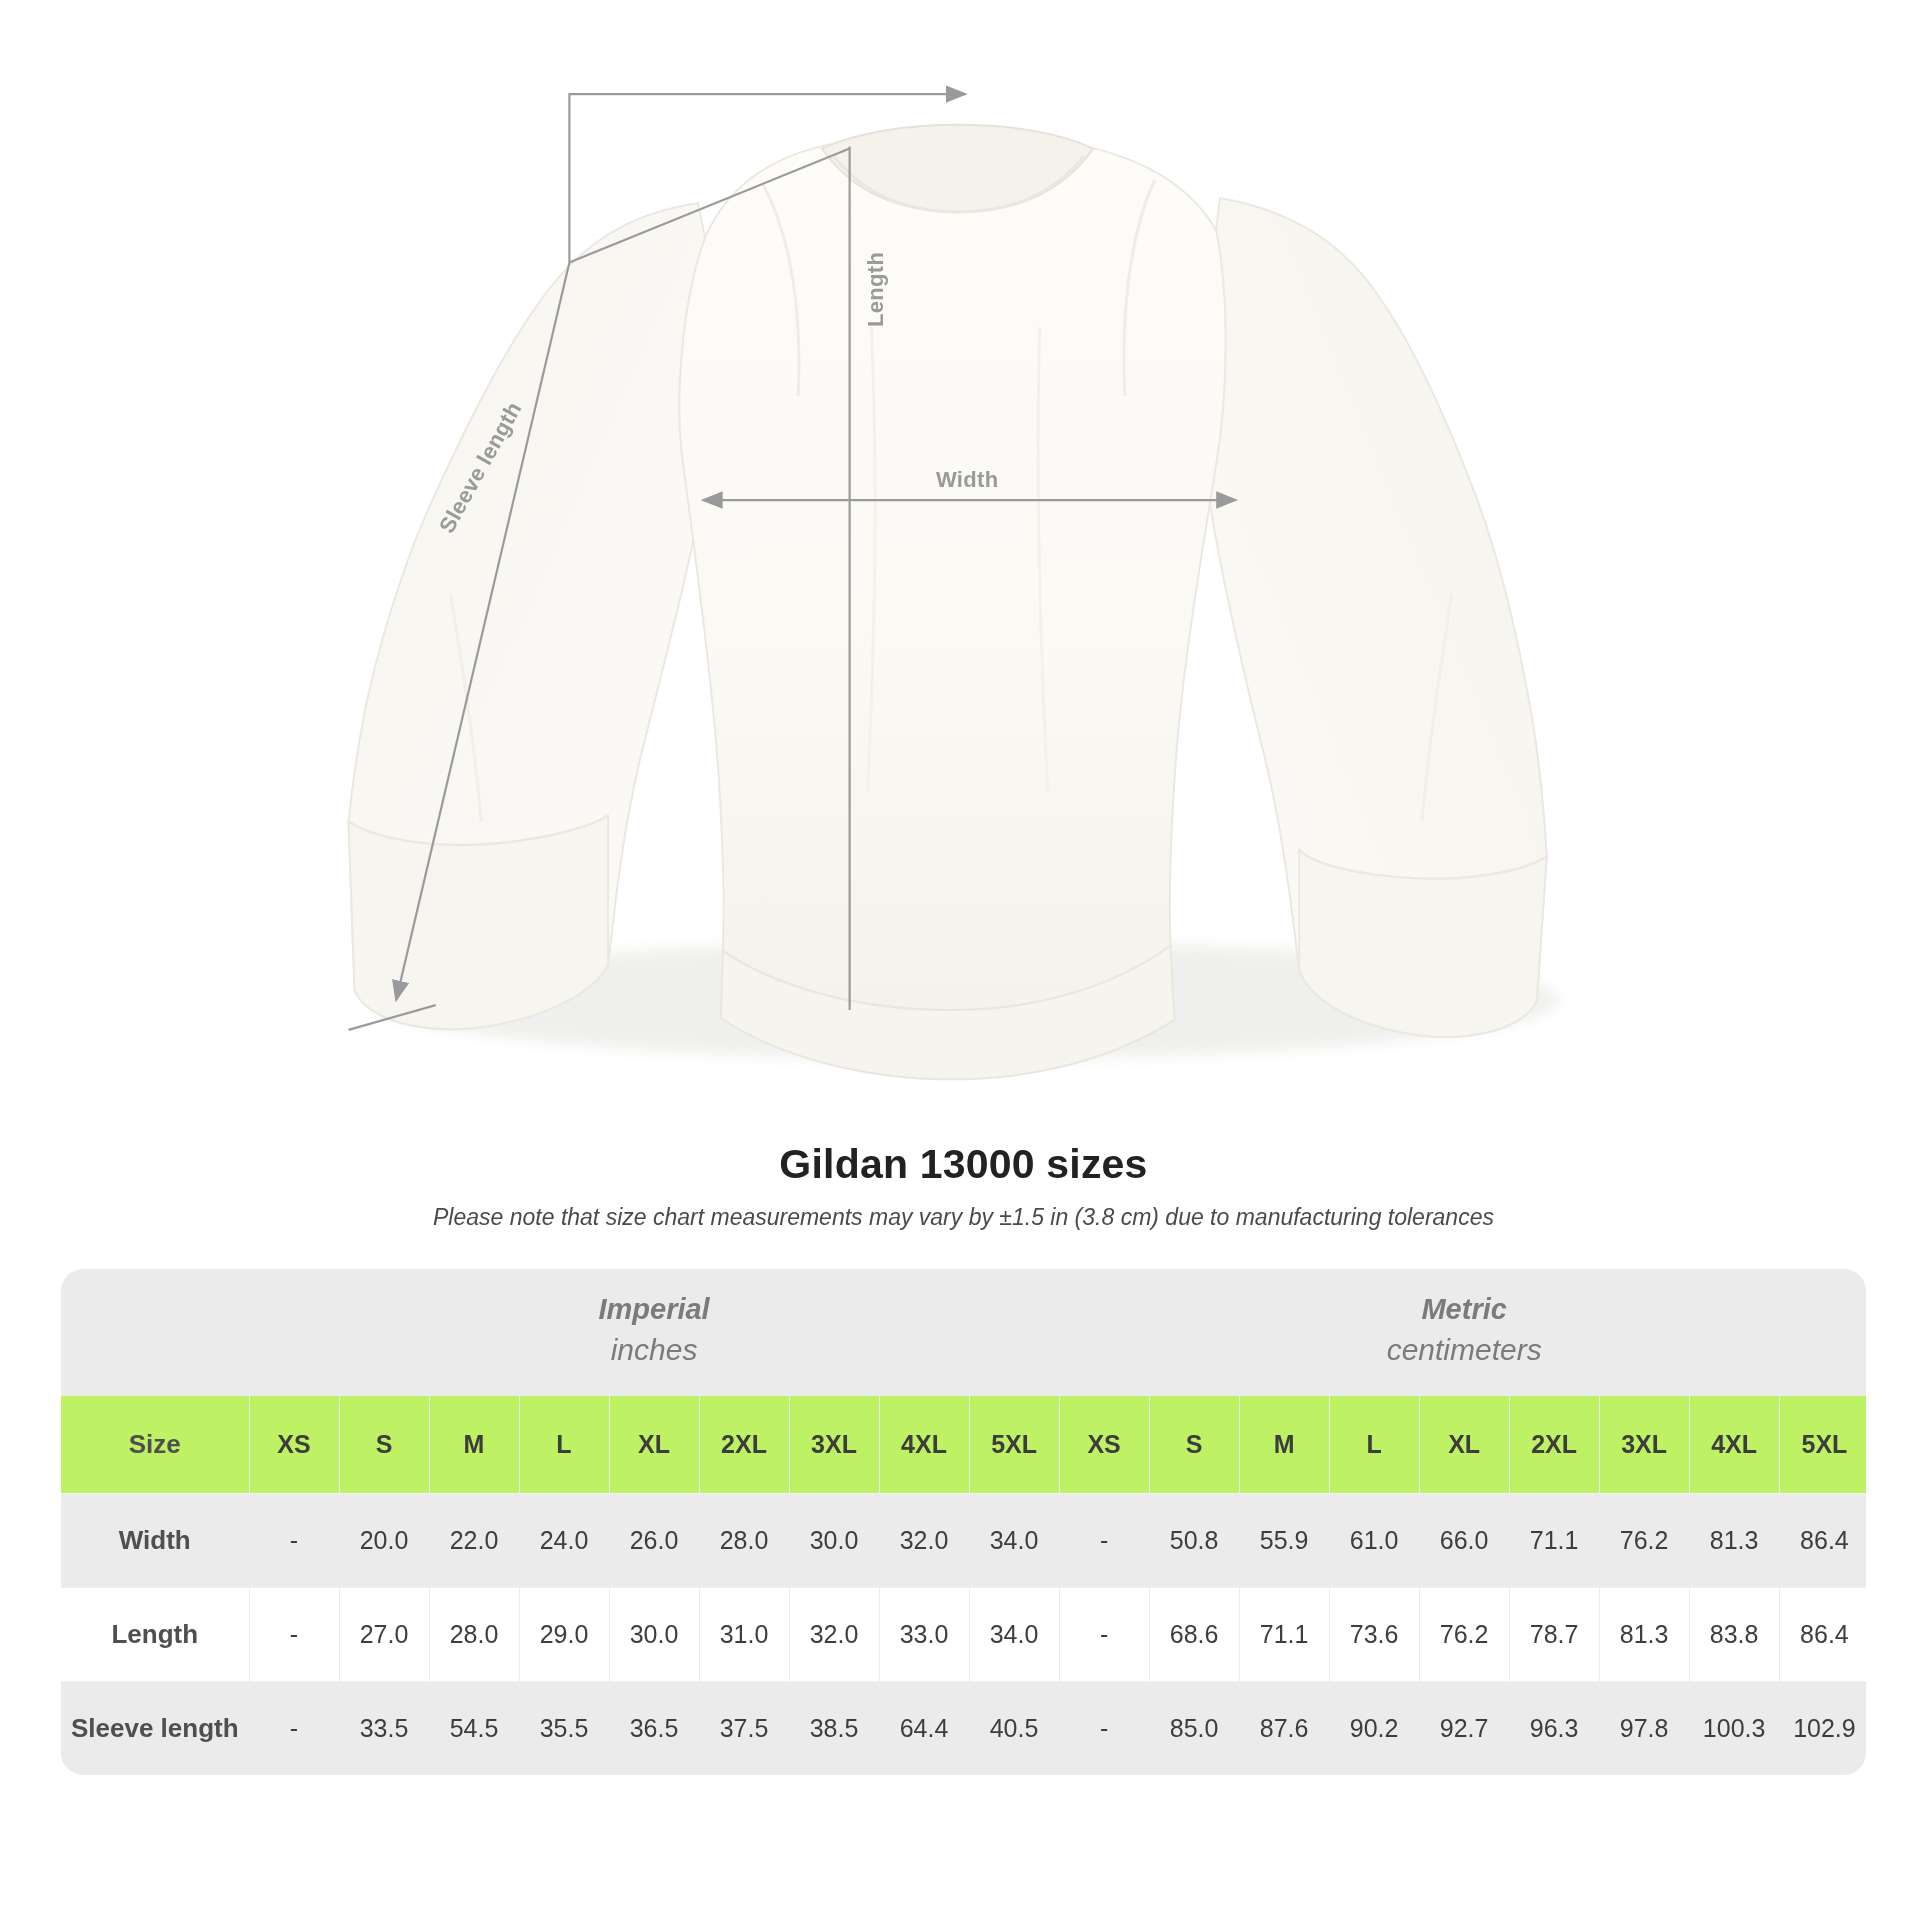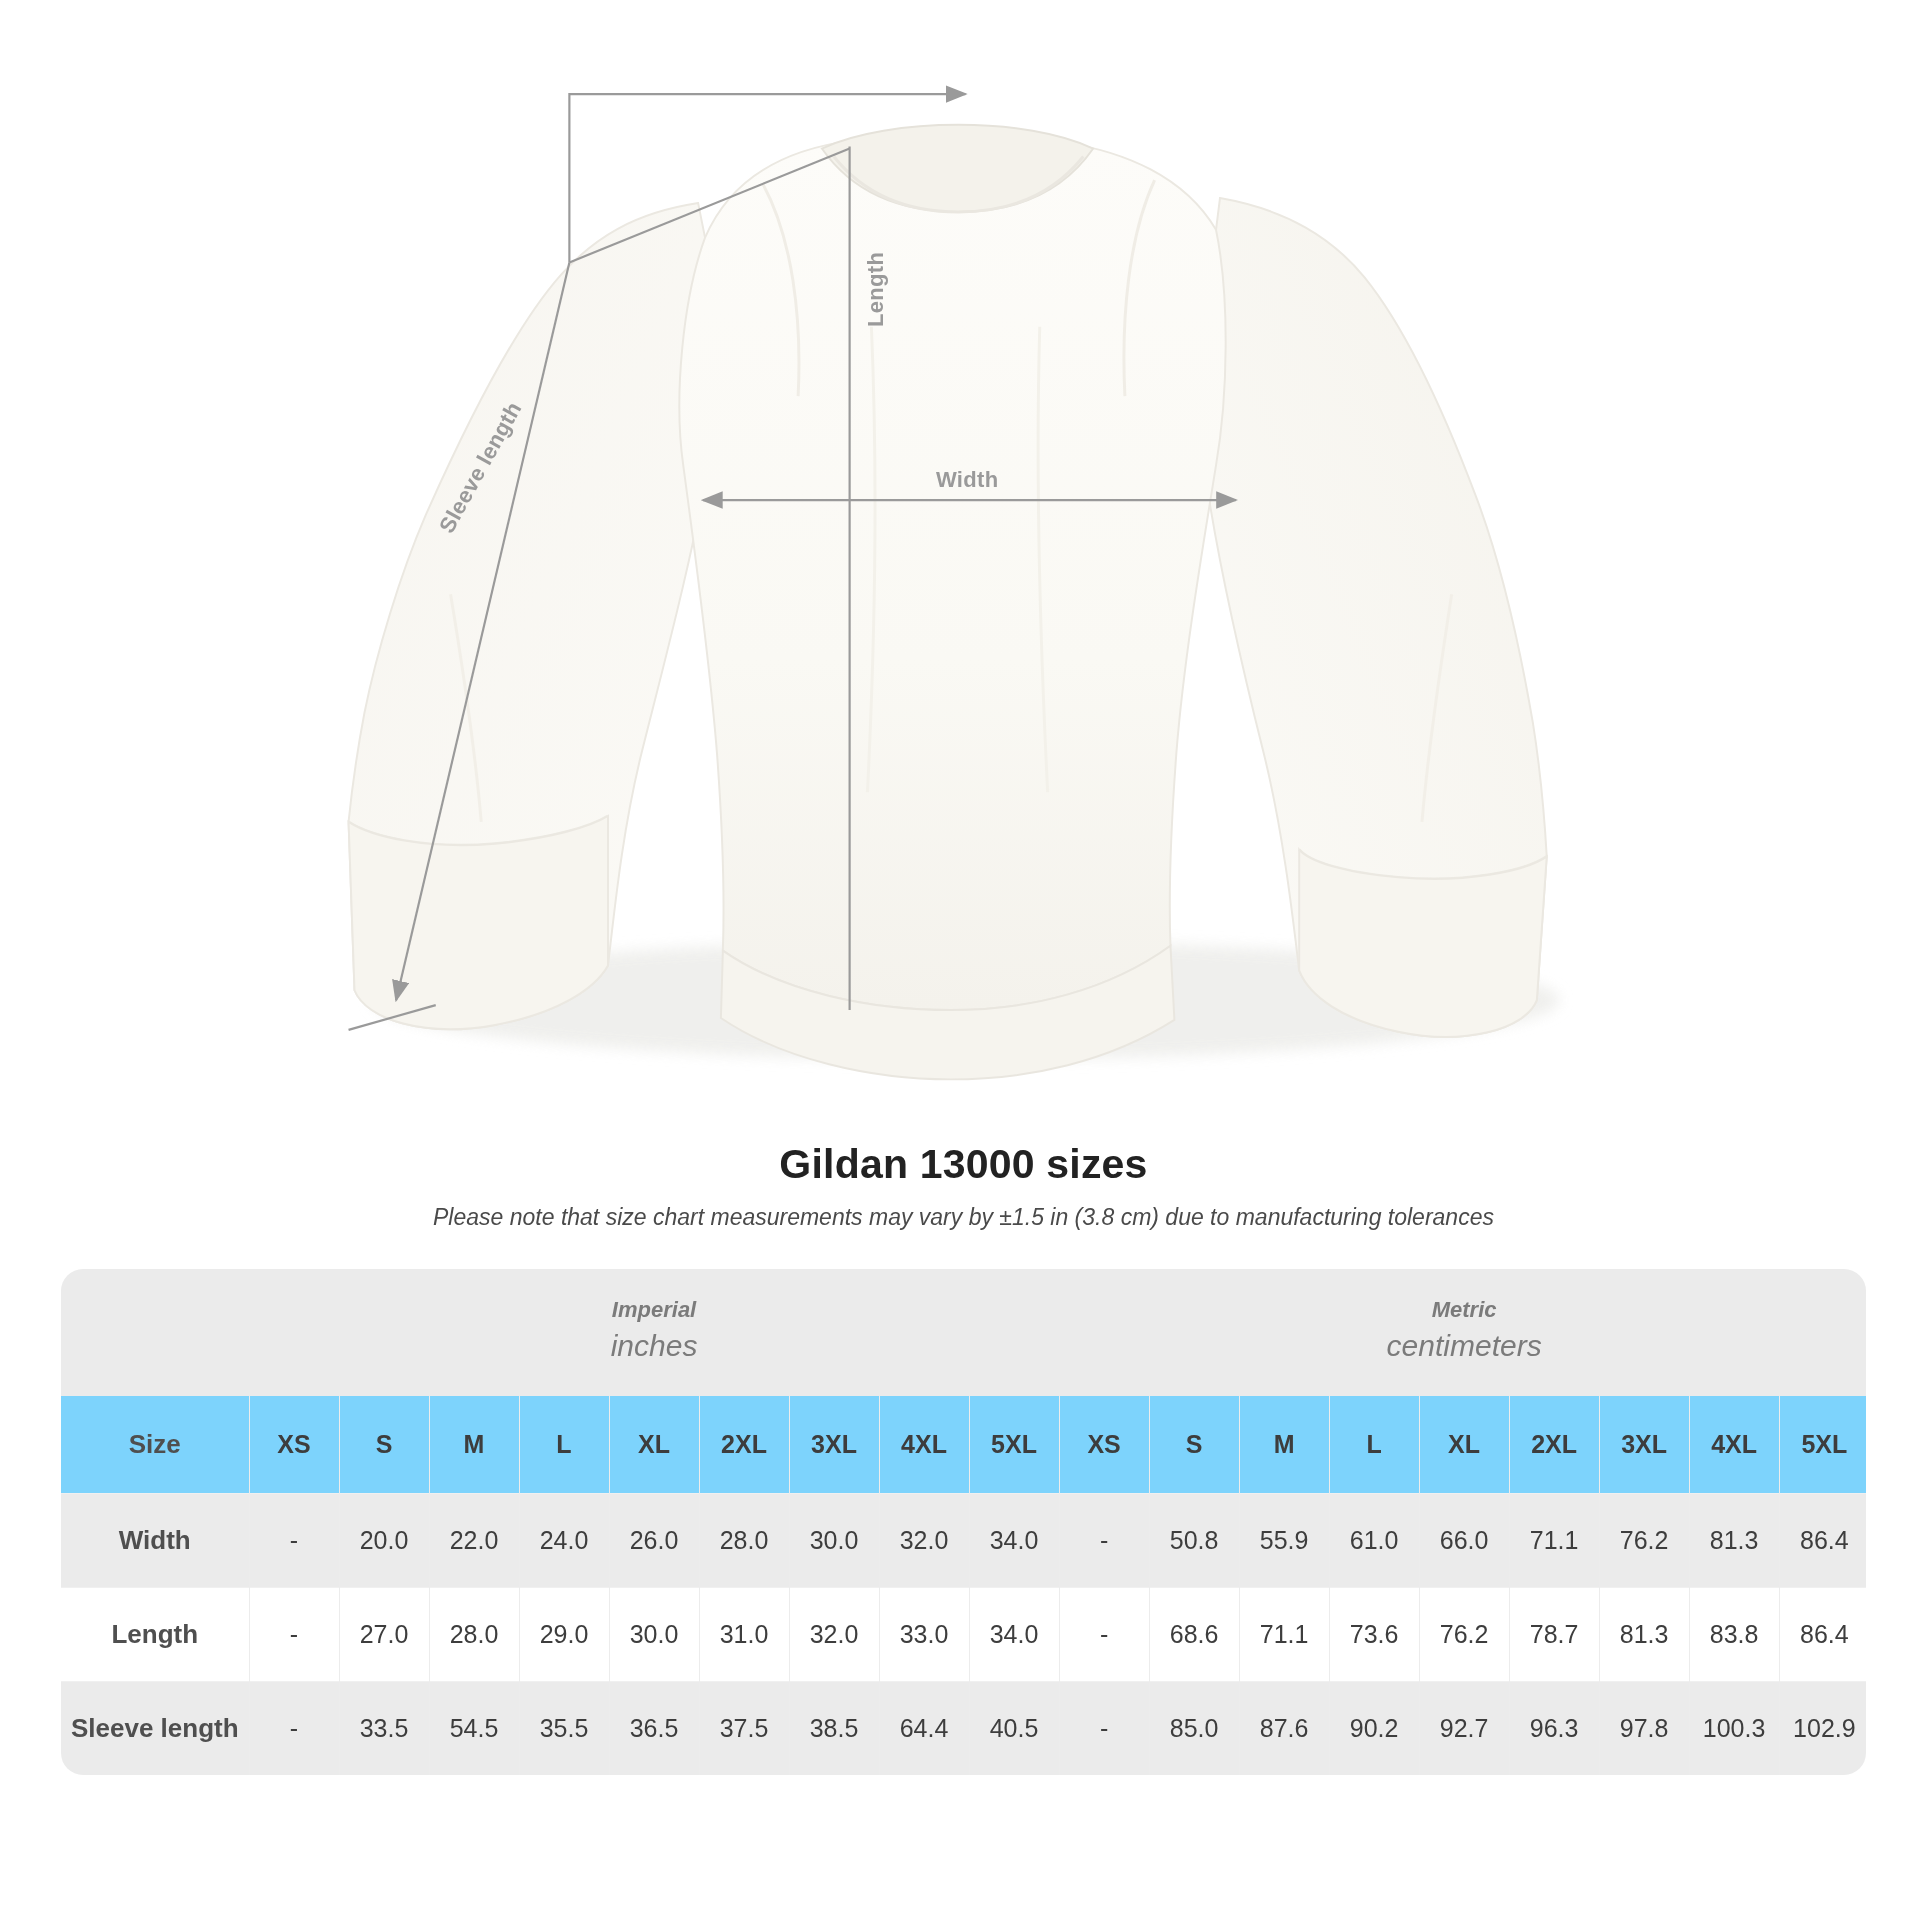--- a/index.html
+++ b/index.html
@@ -100,36 +100,36 @@
   }
   
   .unit-row td {
     background: #ebebeb;
     height: 127px;
     padding: 0;
     border: none;
   }
   .unit-row td.spacer-cell { background: #ebebeb; }
   .unit-name {
-    font-size: 22px;
+    font-size: 29px;
     font-style: italic;
     font-weight: bold;
     color: #7b7b7b;
     line-height: 1.15;
   }
   .unit-sub {
     font-size: 30px;
     font-style: italic;
     color: #7b7b7b;
     line-height: 1.5;
   }
 
   
   .head-row td {
-    background: #7dd3fc;
+    background: #bef264;
     height: 95px;
     font-weight: bold;
     font-size: 26px;
     color: #4f4f4f;
     border-left: 1px solid #ececec;
   }
   .head-row td:first-child { border-left: none; }
   .head-row td.rowlabel {
     font-size: 26px;
     color: #4f4f4f;

